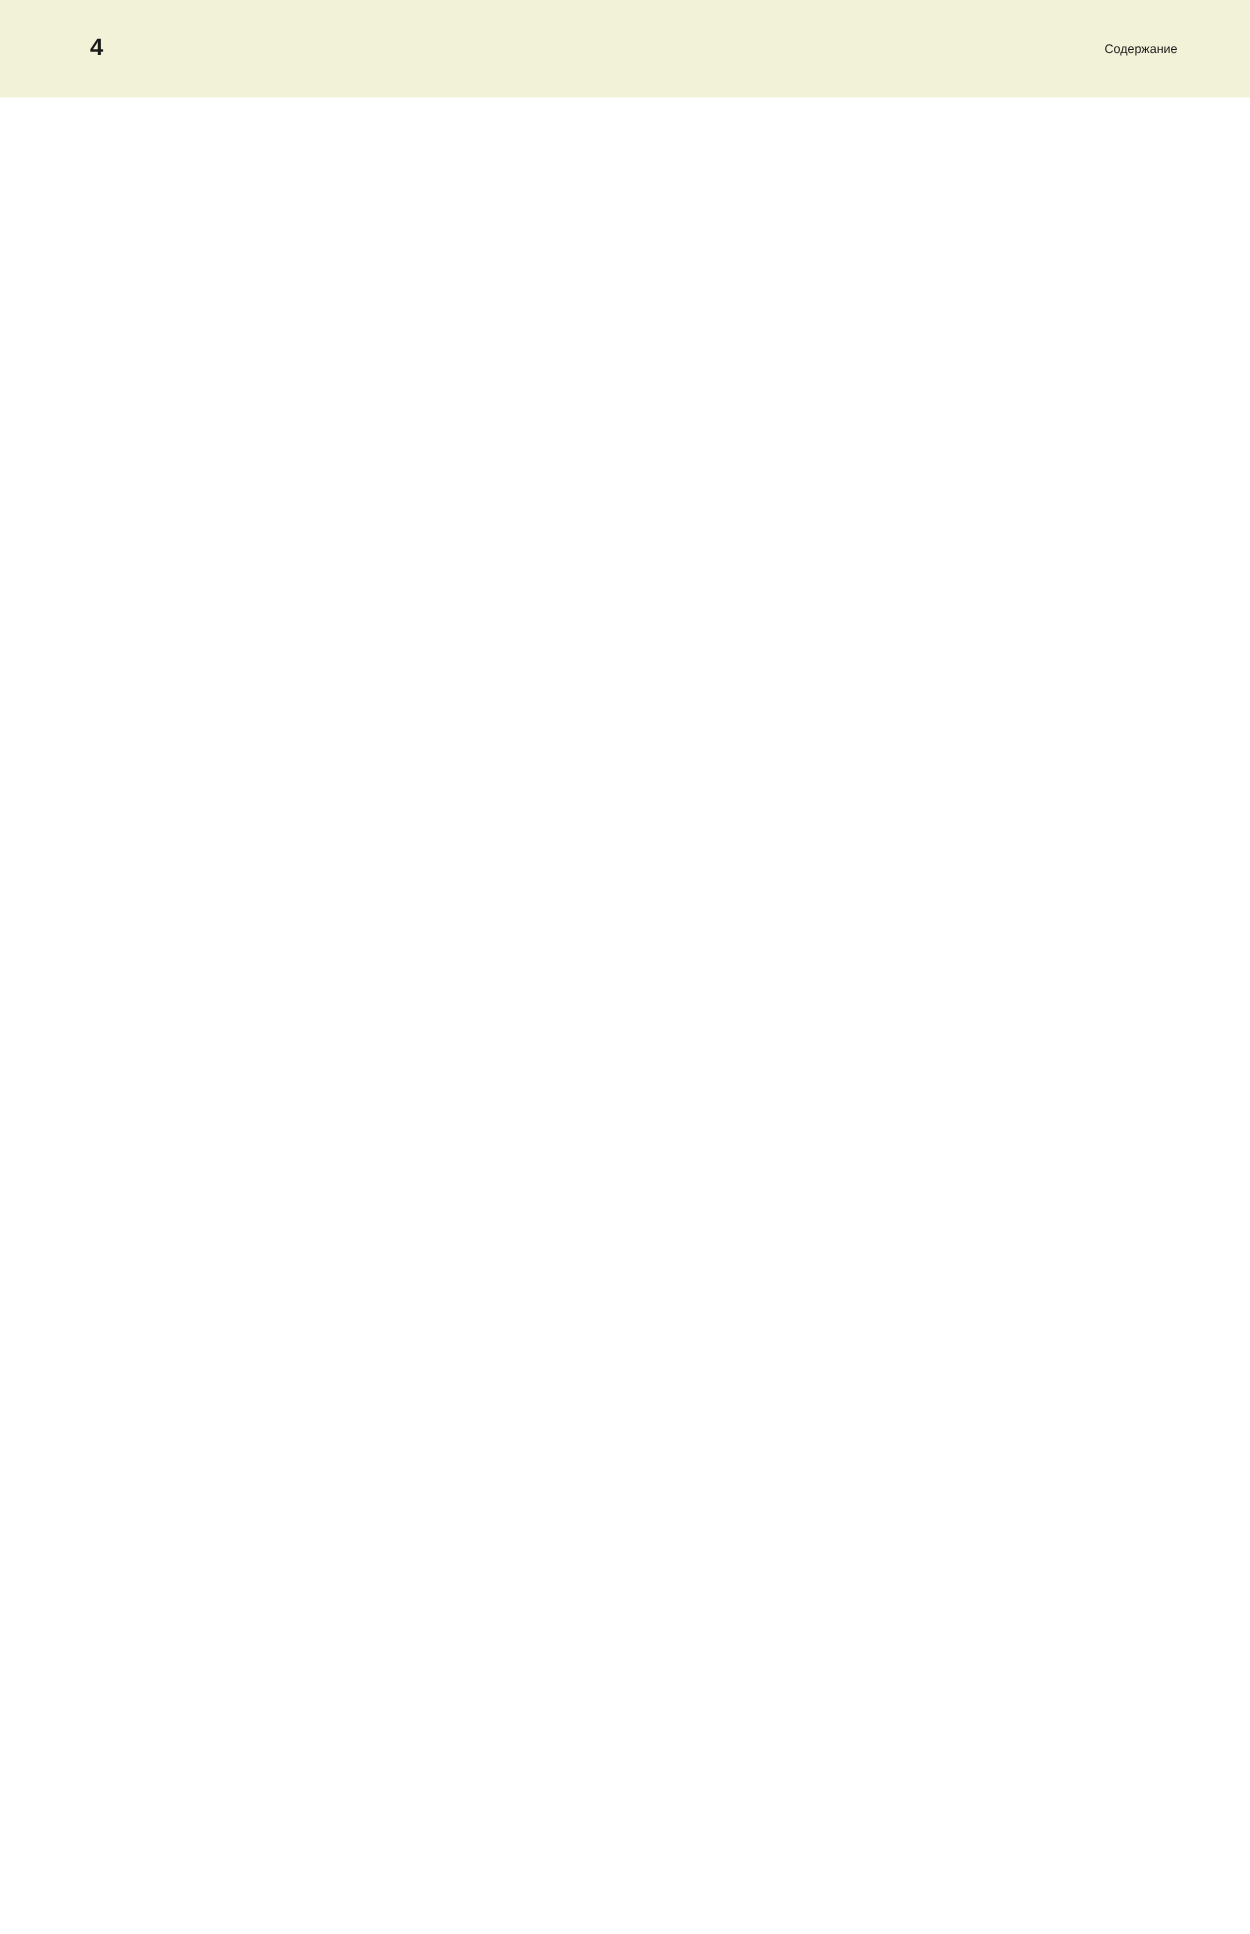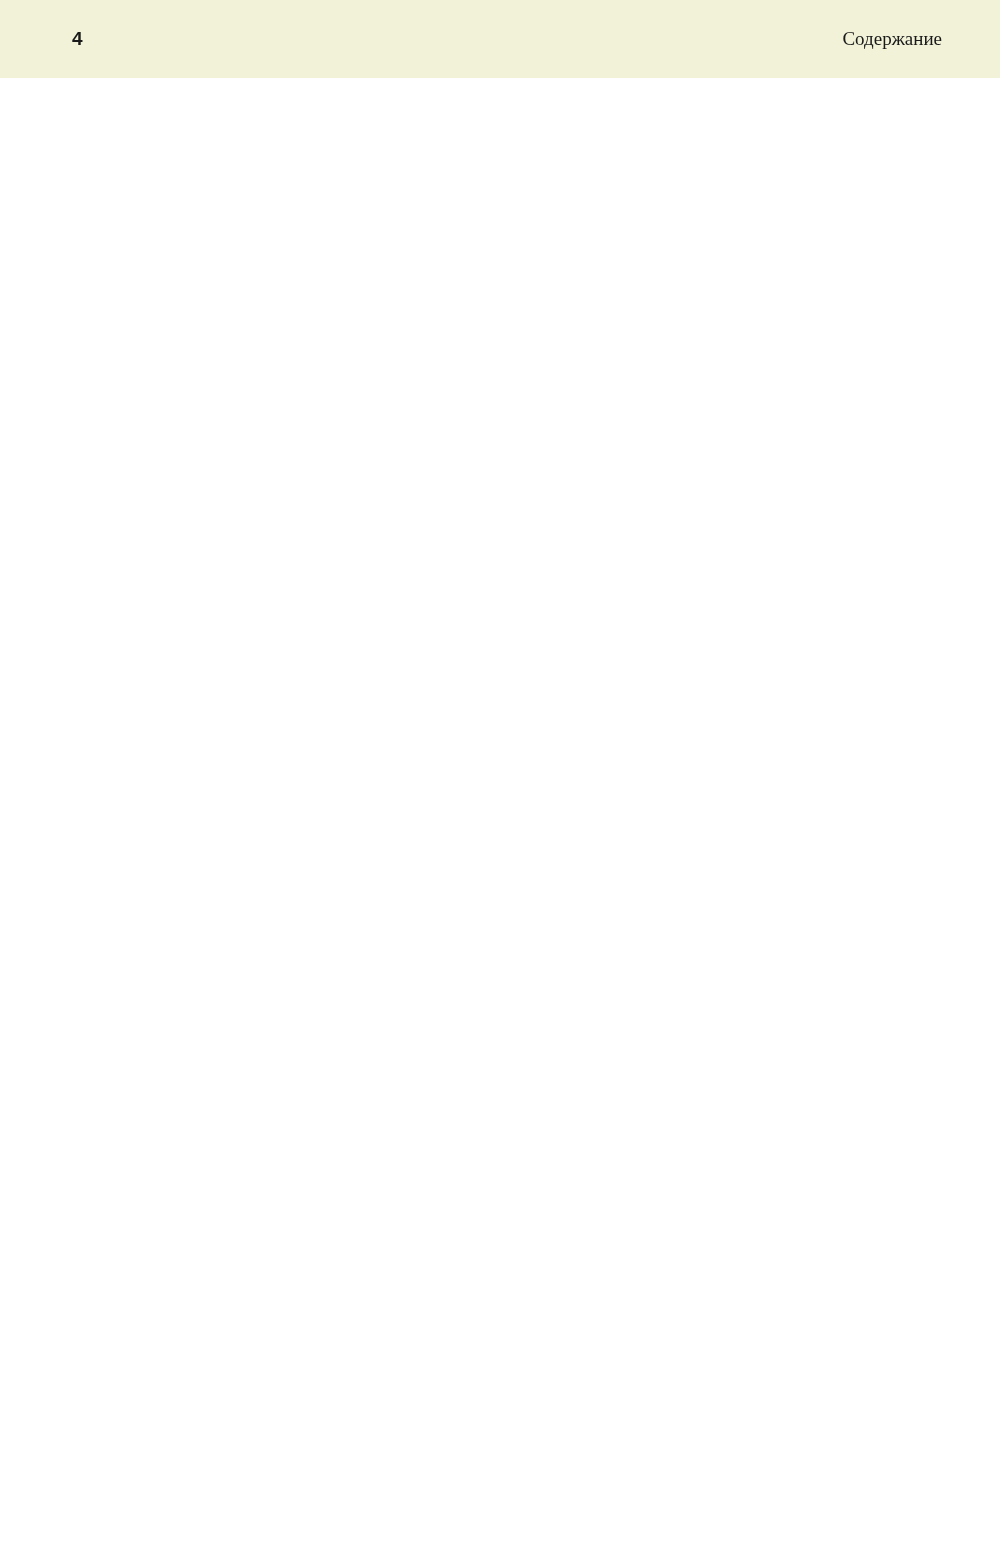--- a/index.html
+++ b/index.html
@@ -28,22 +28,22 @@
     padding: 0 58px 0 72px;
     box-sizing: border-box;
   }
   .header-page-number {
     font-family: "Liberation Sans", sans-serif;
     font-size: 19px;
     font-weight: bold;
     color: #1a1a1a;
   }
   .header-title {
-    font-family: Liberation Serif, serif;
-    font-size: 19px;
+    font-family: Liberation Sans, sans-serif;
+    font-size: 10px;
     color: #1a1a1a;
   }
   .toc {
     padding: 26px 58px 0 62px;
     box-sizing: border-box;
   }
   .entry {
     display: flex;
     align-items: baseline;
     font-size: 20.5px;

